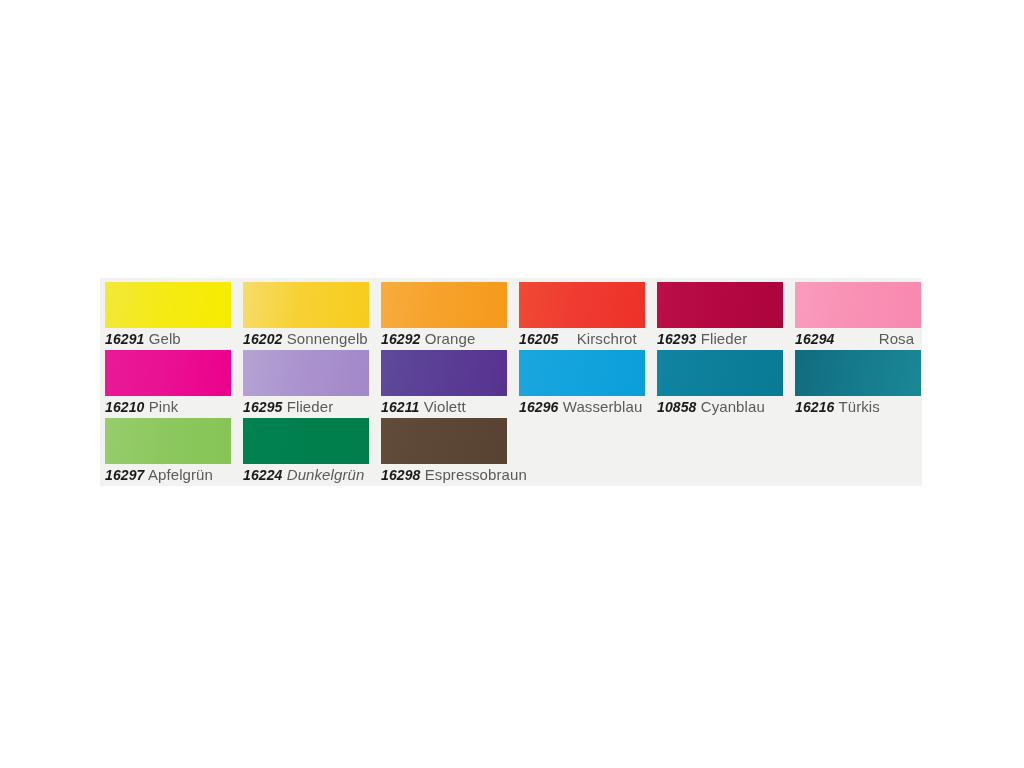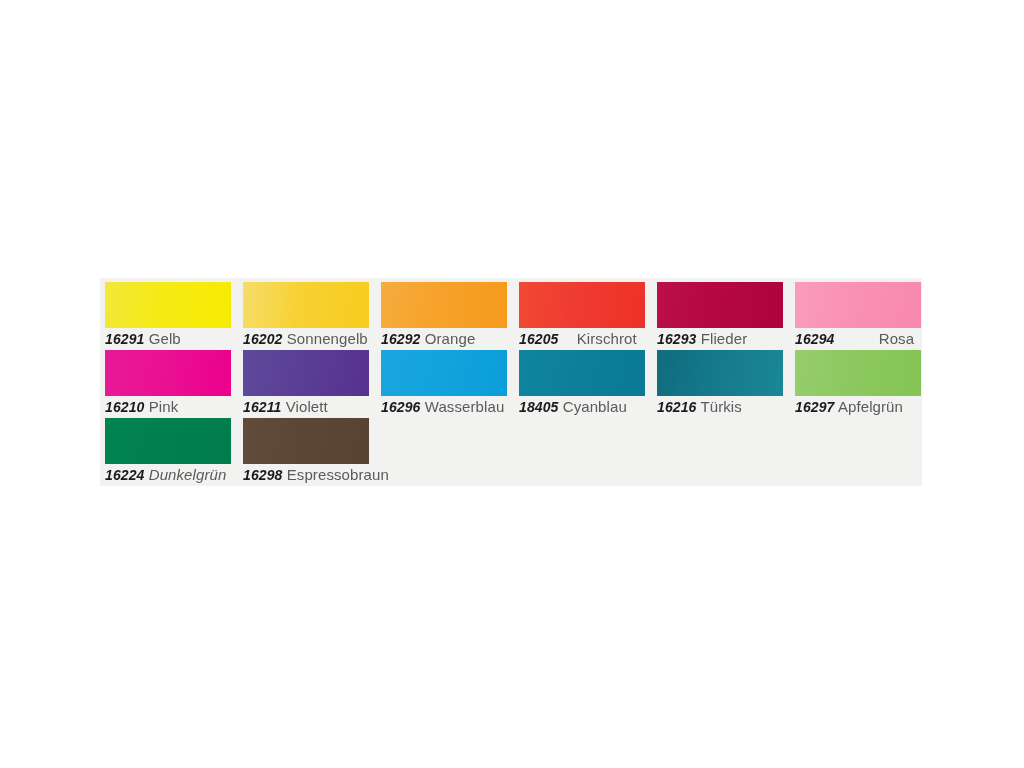--- a/index.html
+++ b/index.html
@@ -112,30 +112,34 @@
       </div>
       <div class="swatch-cell">
         <div class="swatch-chip" style="background: linear-gradient(100deg, rgb(250, 156, 189) 0%, rgb(249, 145, 181) 45%, rgb(248, 136, 175) 100%);"></div>
         <div class="swatch-label"><span class="swatch-code" style="color: rgb(27, 27, 27);">16294</span><span class="swatch-name" style="color: rgb(90, 90, 90); padding-left: 40px;"> Rosa</span></div>
       </div>
       <div class="swatch-cell">
         <div class="swatch-chip" style="background: linear-gradient(100deg, rgb(232, 26, 150) 0%, rgb(234, 17, 147) 45%, rgb(236, 0, 140) 100%);"></div>
         <div class="swatch-label"><span class="swatch-code" style="color: rgb(27, 27, 27);">16210</span><span class="swatch-name" style="color: rgb(90, 90, 90);"> Pink</span></div>
       </div>
       <div class="swatch-cell">
+        <div class="swatch-chip" style="background: linear-gradient(100deg, rgb(181, 164, 210) 0%, rgb(171, 147, 207) 45%, rgb(163, 135, 201) 100%);"></div>
+        <div class="swatch-label"><span class="swatch-code" style="color: rgb(27, 27, 27);">16295</span><span class="swatch-name" style="color: rgb(90, 90, 90);"> Flieder</span></div>
+      </div>
+      <div class="swatch-cell">
         <div class="swatch-chip" style="background: linear-gradient(100deg, rgb(94, 74, 154) 0%, rgb(91, 62, 150) 45%, rgb(86, 50, 143) 100%);"></div>
         <div class="swatch-label"><span class="swatch-code" style="color: rgb(27, 27, 27);">16211</span><span class="swatch-name" style="color: rgb(90, 90, 90);"> Violett</span></div>
       </div>
       <div class="swatch-cell">
         <div class="swatch-chip" style="background: linear-gradient(100deg, rgb(26, 166, 222) 0%, rgb(19, 163, 221) 45%, rgb(11, 158, 217) 100%);"></div>
         <div class="swatch-label"><span class="swatch-code" style="color: rgb(27, 27, 27);">16296</span><span class="swatch-name" style="color: rgb(90, 90, 90);"> Wasserblau</span></div>
       </div>
       <div class="swatch-cell">
         <div class="swatch-chip" style="background: linear-gradient(100deg, rgb(15, 133, 162) 0%, rgb(13, 127, 155) 45%, rgb(10, 122, 149) 100%);"></div>
-        <div class="swatch-label"><span class="swatch-code" style="color: rgb(27, 27, 27);">18405</span><span class="swatch-name" style="color: rgb(90, 90, 90);"> Cyanblau</span></div>
+        <div class="swatch-label"><span class="swatch-code" style="color: rgb(27, 27, 27);">10858</span><span class="swatch-name" style="color: rgb(90, 90, 90);"> Cyanblau</span></div>
       </div>
       <div class="swatch-cell">
         <div class="swatch-chip" style="background: linear-gradient(100deg, rgb(17, 107, 126) 0%, rgb(21, 121, 140) 45%, rgb(26, 135, 151) 100%);"></div>
         <div class="swatch-label"><span class="swatch-code" style="color: rgb(27, 27, 27);">16216</span><span class="swatch-name" style="color: rgb(90, 90, 90);"> Türkis</span></div>
       </div>
       <div class="swatch-cell">
         <div class="swatch-chip" style="background: linear-gradient(100deg, rgb(151, 205, 110) 0%, rgb(140, 200, 95) 45%, rgb(133, 196, 85) 100%);"></div>
         <div class="swatch-label"><span class="swatch-code" style="color: rgb(27, 27, 27); margin-top: 28px;">16297</span><span class="swatch-name" style="color: rgb(90, 90, 90); margin-top: 43px;"> Apfelgrün</span></div>
       </div>
       <div class="swatch-cell">

